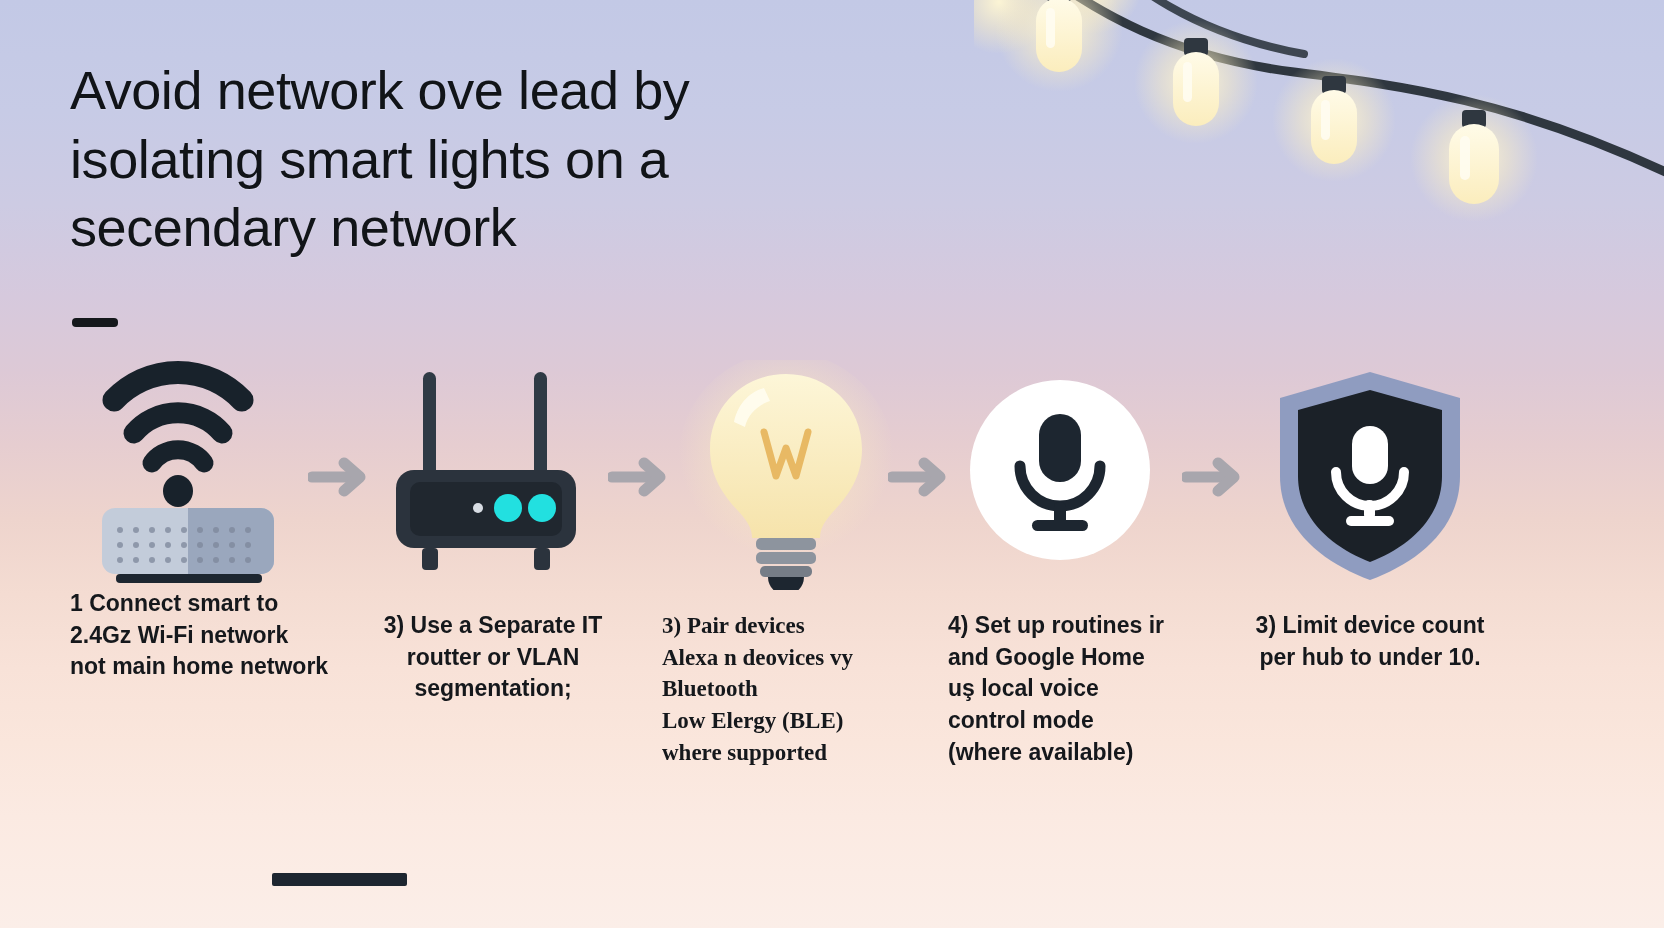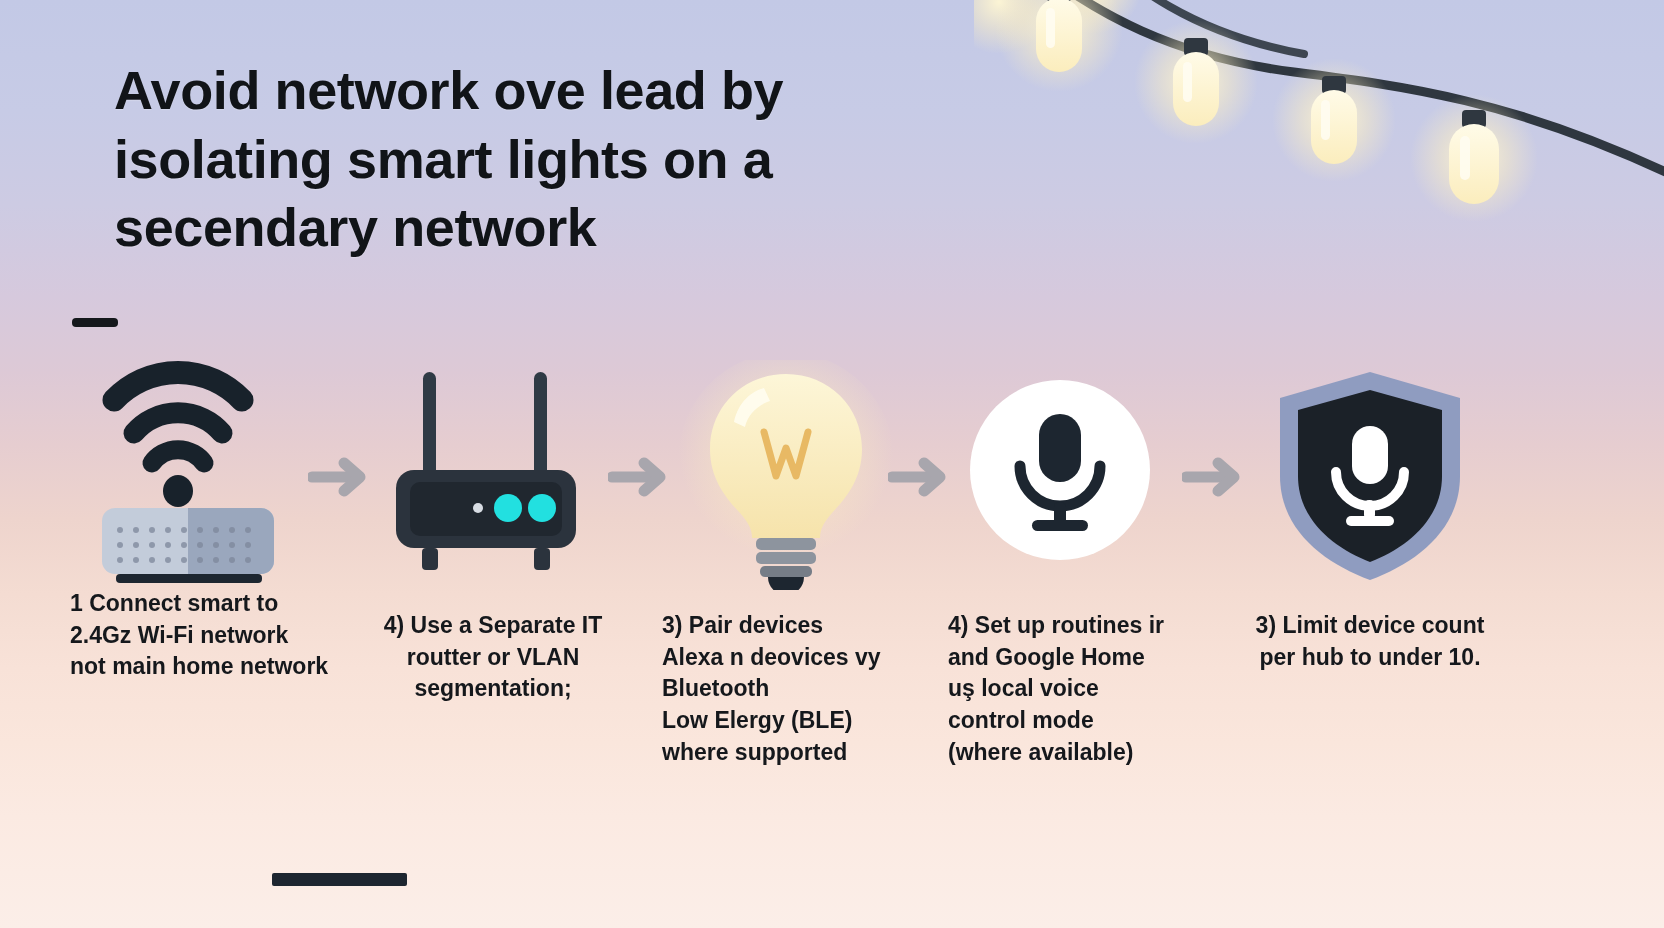--- a/index.html
+++ b/index.html
@@ -28,26 +28,25 @@
         #fbeae2 88%,
         #fbeee8 100%);
   }
   
   .lights { position:absolute; top:-20px; right:-10px; width:700px; height:320px; }
   .title-block {
     position:absolute; left:70px; top:56px; width:820px;
   }
   .title {
     font-size:54px;
-    font-weight:bold;
+    font-weight:normal;
     line-height:1.27;
     color:#111418;
     letter-spacing:-0.4px;
     text-shadow:0 1px 1px rgba(255,255,255,0.25);
-    margin-left:44px;
   }
   .divider {
     position:absolute; left:72px; top:318px;
     width:46px; height:9px; border-radius:4px;
     background:#15181c;
   }
   
   .flow {
     position:absolute; left:0; top:360px; width:1664px; height:240px;
   }
@@ -61,21 +60,21 @@
   .caption {
     position:absolute;
     font-size:23px;
     font-weight:bold;
     line-height:1.38;
     color:#15181c;
     white-space:pre-line;
   }
   .c1 { left:70px;   top:588px; width:300px; text-align:left; }
   .c2 { left:368px;  top:610px; width:250px; text-align:center; }
-  .c3 { left:662px;  top:610px; width:250px; text-align:left; }
+  .c3 { left:662px;  top:610px; width:250px; text-align:left;font-family:Liberation Serif, serif; }
   .c4 { left:948px;  top:610px; width:240px; text-align:left; }
   .c5 { left:1240px; top:610px; width:260px; text-align:center; }
 </style>
 </head>
 <body>
 
 <div id="stage">
 
   <svg class="lights" viewBox="0 0 700 320" xmlns="http://www.w3.org/2000/svg">
     <defs>
@@ -256,21 +255,21 @@
         <rect x="90" y="132" width="11" height="20" rx="5"></rect>
         <rect x="72" y="148" width="48" height="10" rx="5"></rect>
       </g>
     </svg>
 
   </div>
 
   <div class="caption c1">1 Connect smart to
 2.4Gz Wi-Fi network
 not main home network</div>
-  <div class="caption c2">4) Use a Separate IT
+  <div class="caption c2">3) Use a Separate IT
 routter or VLAN
 segmentation;</div>
   <div class="caption c3">3) Pair devices
 Alexa n deovices vy
 Bluetooth
 Low Elergy (BLE)
 where supported</div>
   <div class="caption c4">4) Set up routines ir
 and Google Home
 uş local voice

